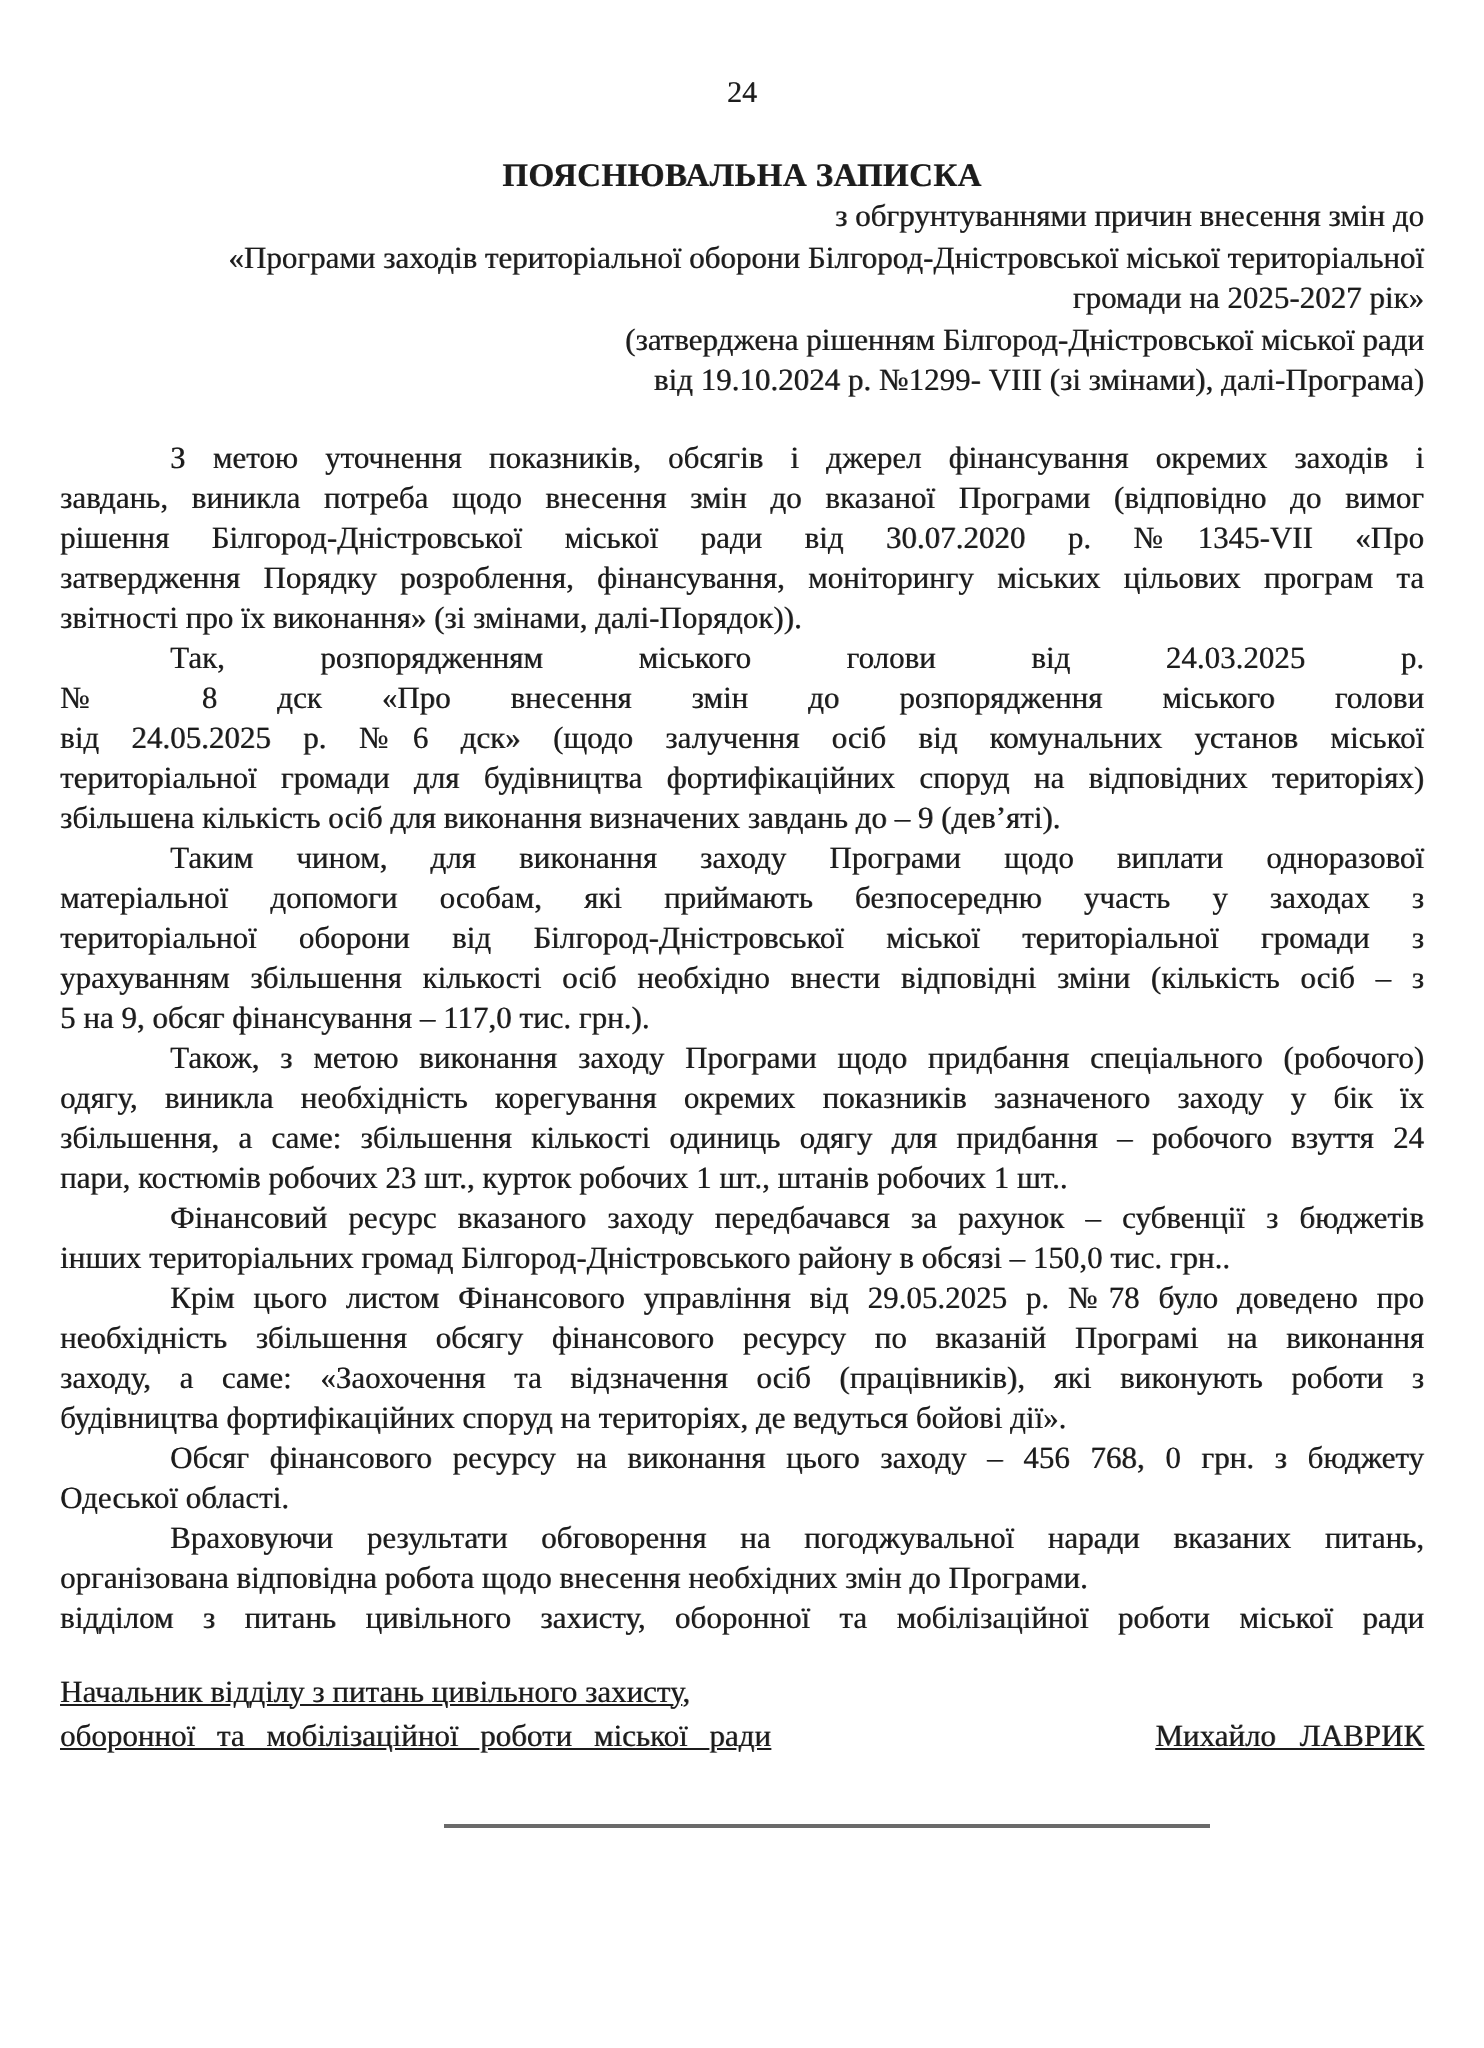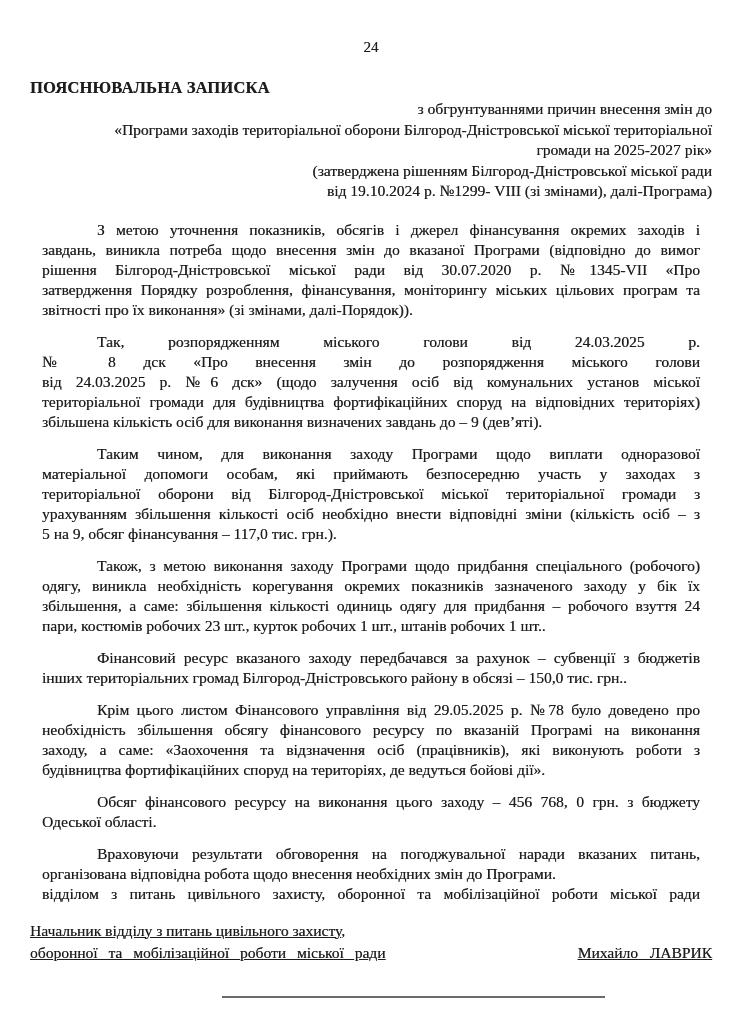--- a/index.html
+++ b/index.html
@@ -19,36 +19,36 @@
     text-shadow: 0.3px 0 0 rgba(25,25,25,0.65);
     overflow: hidden;
   }
   .page-number {
     text-align: center;
     font-size: 15px;
     line-height: 18px;
   }
   .doc-title {
     margin: 21px 0 0 0;
-    text-align: left;
+    text-align: center;
     font-size: 16.5px;
     font-weight: 700;
     line-height: 22px;
     letter-spacing: 0.2px;
   }
   .subtitle-line {
     text-align: right;
     font-size: 15.5px;
     line-height: 20.5px;
   }
   .body-text {
     margin-top: 18px;
     font-size: 15.5px;
   }
-  .para { margin: 12px; }
+  .para { margin: 0; }
   .para .line {
     line-height: 20px;
     text-align: justify;
     text-align-last: justify;
     white-space: normal;
   }
   .para .line.first { text-indent: 55px; }
   .para .line.last  { text-align-last: left; }
   .sig-block {
     margin-top: 16px;
@@ -97,21 +97,21 @@
       <div class="para">
         <div class="line first">З метою уточнення показників, обсягів і джерел фінансування окремих заходів і</div>
         <div class="line">завдань, виникла потреба щодо внесення змін до вказаної Програми (відповідно до вимог</div>
         <div class="line">рішення Білгород-Дністровської міської ради від 30.07.2020 р. №1345-VII «Про</div>
         <div class="line">затвердження Порядку розроблення, фінансування, моніторингу міських цільових програм та</div>
         <div class="line last">звітності про їх виконання» (зі змінами, далі-Порядок)).</div>
       </div>
       <div class="para">
         <div class="line first">Так, розпорядженням міського голови від 24.03.2025 р.</div>
         <div class="line">№ 8 дск «Про внесення змін до розпорядження міського голови</div>
-        <div class="line">від 24.03.2025 р. №6 дск» (щодо залучення осіб від комунальних установ міської</div>
+        <div class="line">від 24.05.2025 р. №6 дск» (щодо залучення осіб від комунальних установ міської</div>
         <div class="line">територіальної громади для будівництва фортифікаційних споруд на відповідних територіях)</div>
         <div class="line last">збільшена кількість осіб для виконання визначених завдань до – 9 (дев’яті).</div>
       </div>
       <div class="para">
         <div class="line first">Таким чином, для виконання заходу Програми щодо виплати одноразової</div>
         <div class="line">матеріальної допомоги особам, які приймають безпосередню участь у заходах з</div>
         <div class="line">територіальної оборони від Білгород-Дністровської міської територіальної громади з</div>
         <div class="line">урахуванням збільшення кількості осіб необхідно внести відповідні зміни (кількість осіб – з</div>
         <div class="line last">5 на 9, обсяг фінансування – 117,0 тис. грн.).</div>
       </div>

